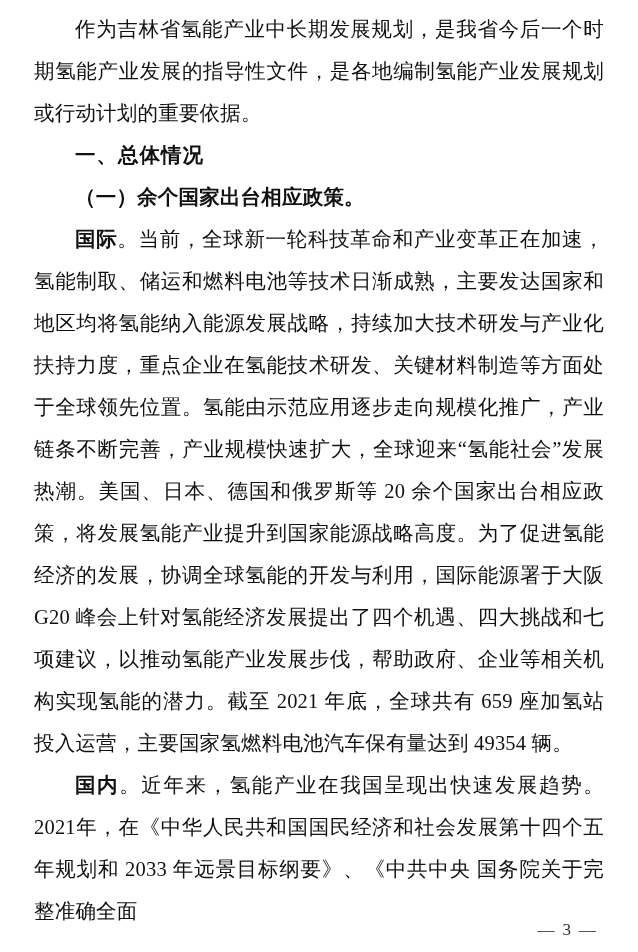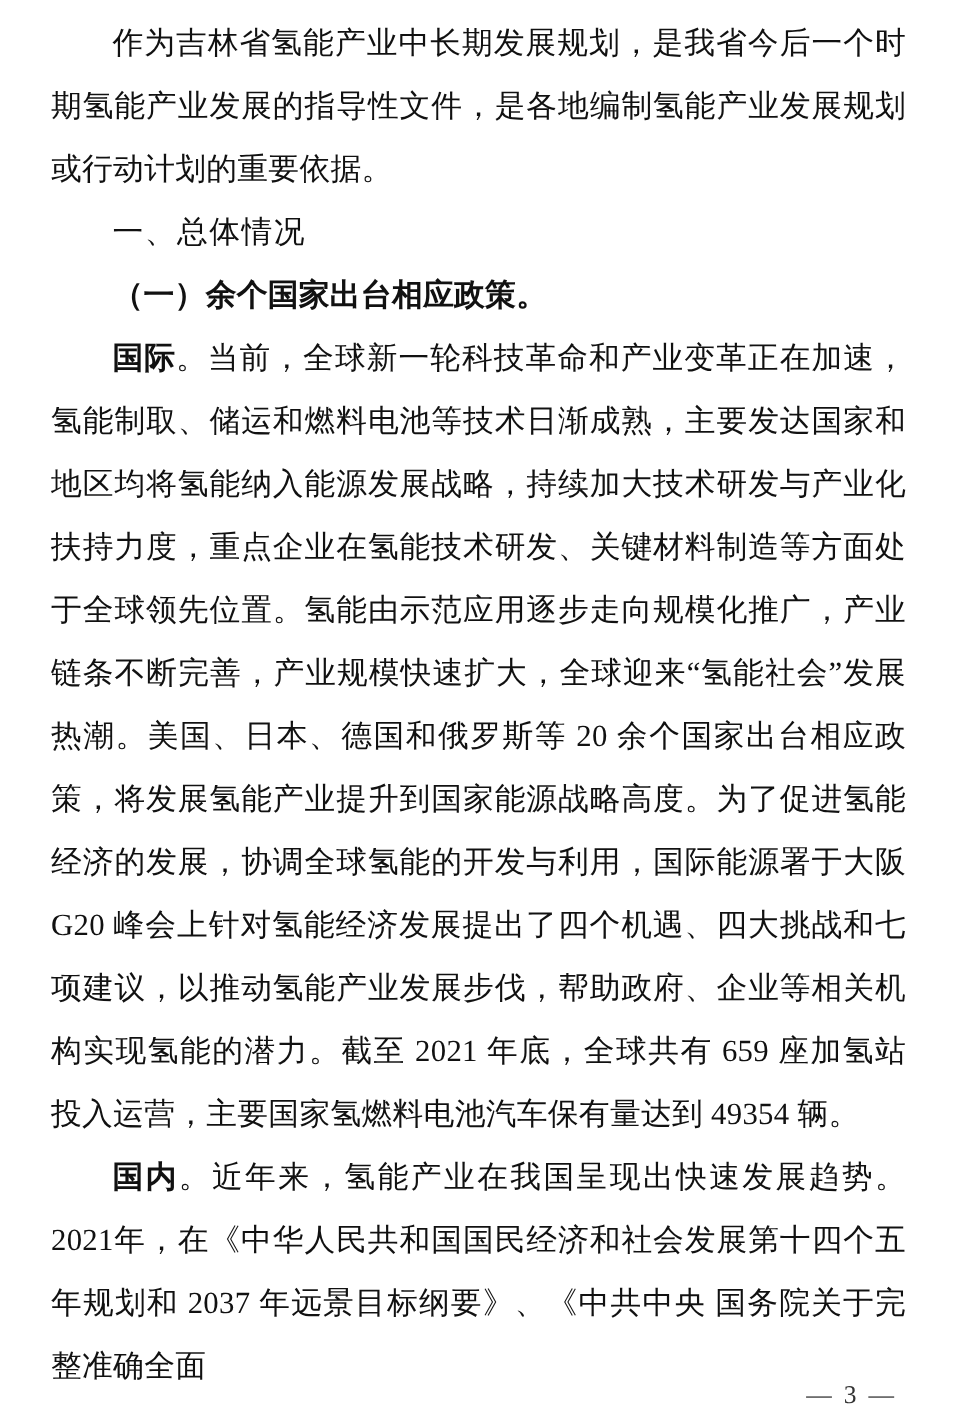--- a/index.html
+++ b/index.html
@@ -32,21 +32,21 @@
     letter-spacing: 0.2px;
     color: #111111;
   }
   p.para {
     margin: 0;
     text-indent: 2em;
   }
   p.heading1 {
     margin: 0;
     text-indent: 2em;
-    font-weight: normal;
+    font-weight: bold;
     letter-spacing: 1px;
   }
   p.heading2 {
     margin: 0;
     text-indent: 2em;
     font-weight: bold;
   }
   .lead {
     font-weight: bold;
     font-family: Liberation Serif, serif;
@@ -76,20 +76,20 @@
   <div class="doc-body">
 
     <p class="para no-indent">作为吉林省氢能产业中长期发展规划，是我省今后一个时期氢能产业发展的指导性文件，是各地编制氢能产业发展规划或行动计划的重要依据。</p>
 
     <p class="heading1">一、总体情况</p>
 
     <p class="heading2">（一）余个国家出台相应政策。</p>
 
     <p class="para"><span class="lead">国际</span><span>。当前，全球新一轮科技革命和产业变革正在加速，氢能制取、储运和燃料电池等技术日渐成熟，主要发达国家和地区均将氢能纳入能源发展战略，持续加大技术研发与产业化扶持力度，重点企业在氢能技术研发、关键材料制造等方面处于全球领先位置。氢能由示范应用逐步走向规模化推广，产业链条不断完善，产业规模快速扩大，全球迎来“氢能社会”发展热潮。美国、日本、德国和俄罗斯等 20 余个国家出台相应政策，将发展氢能产业提升到国家能源战略高度。为了促进氢能经济的发展，协调全球氢能的开发与利用，国际能源署于大阪 G20 峰会上针对氢能经济发展提出了四个机遇、四大挑战和七项建议，以推动氢能产业发展步伐，帮助政府、企业等相关机构实现氢能的潜力。截至 2021 年底，全球共有 659 座加氢站投入运营，主要国家氢燃料电池汽车保有量达到 49354 辆。</span></p>
 
-    <p class="para"><span class="lead">国内</span><span>。近年来，氢能产业在我国呈现出快速发展趋势。2021年，在《中华人民共和国国民经济和社会发展第十四个五年规划和 2037 年远景目标纲要》、《中共中央  国务院关于完整准确全面</span></p>
+    <p class="para"><span class="lead">国内</span><span>。近年来，氢能产业在我国呈现出快速发展趋势。2021年，在《中华人民共和国国民经济和社会发展第十四个五年规划和 2033 年远景目标纲要》、《中共中央  国务院关于完整准确全面</span></p>
 
   </div>
 
   <div class="footer">
     <span class="dash">—</span><span>3</span><span class="dash">—</span>
   </div>
 </div>
 
 </body></html>

